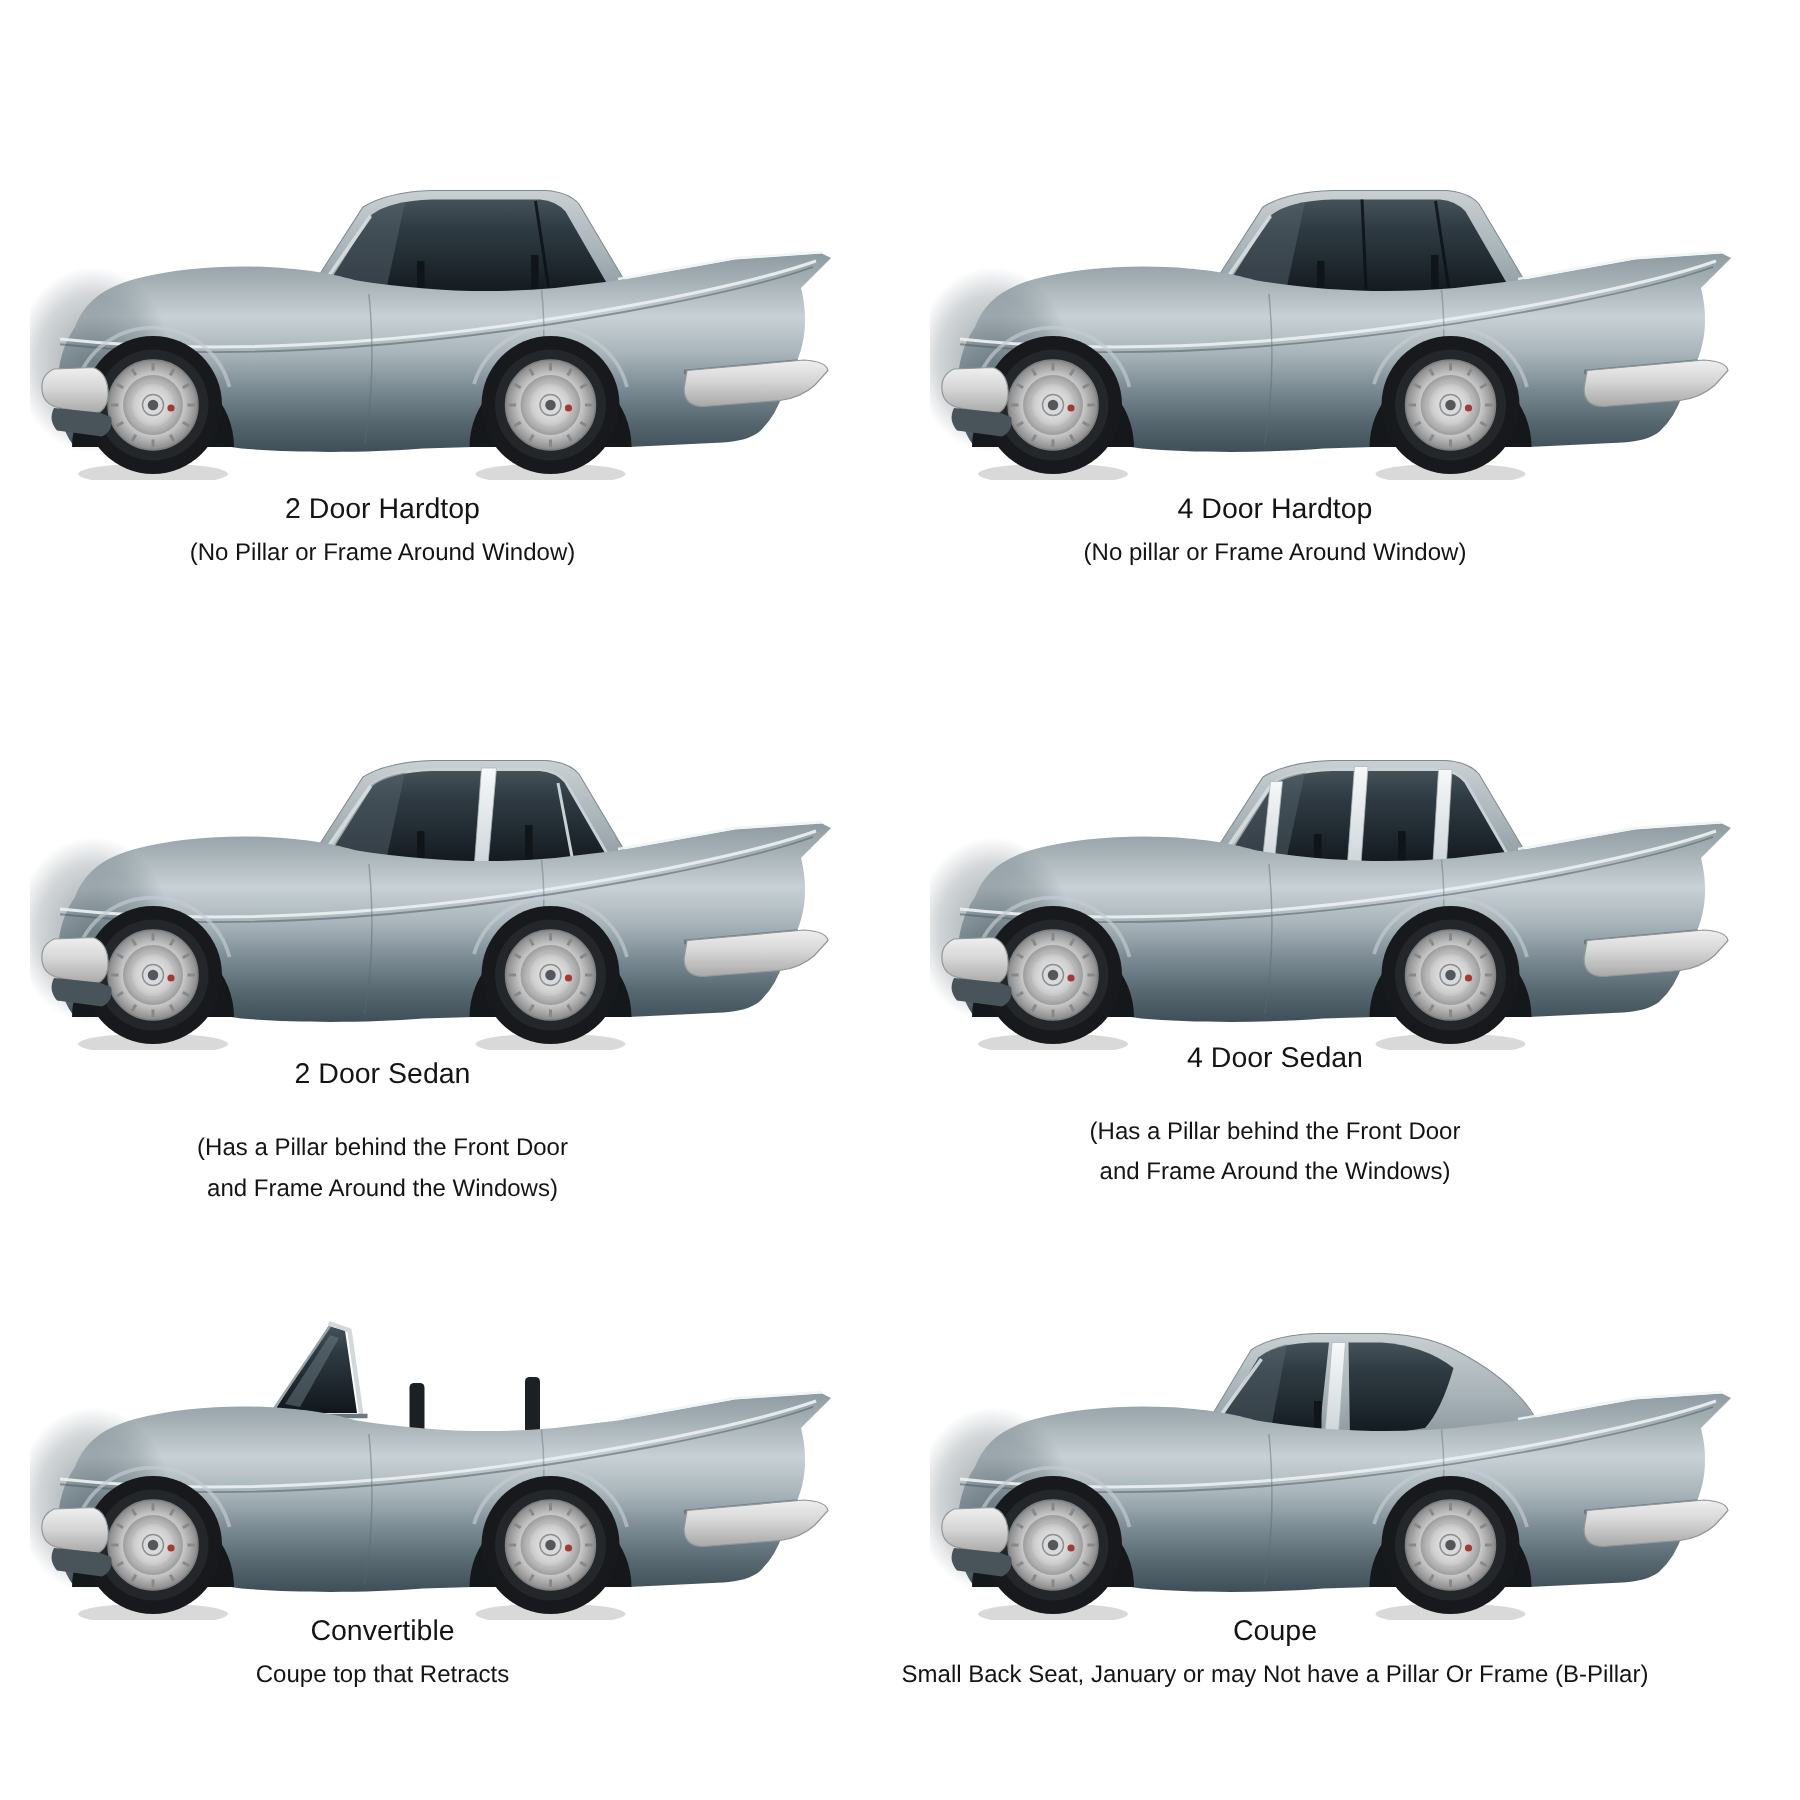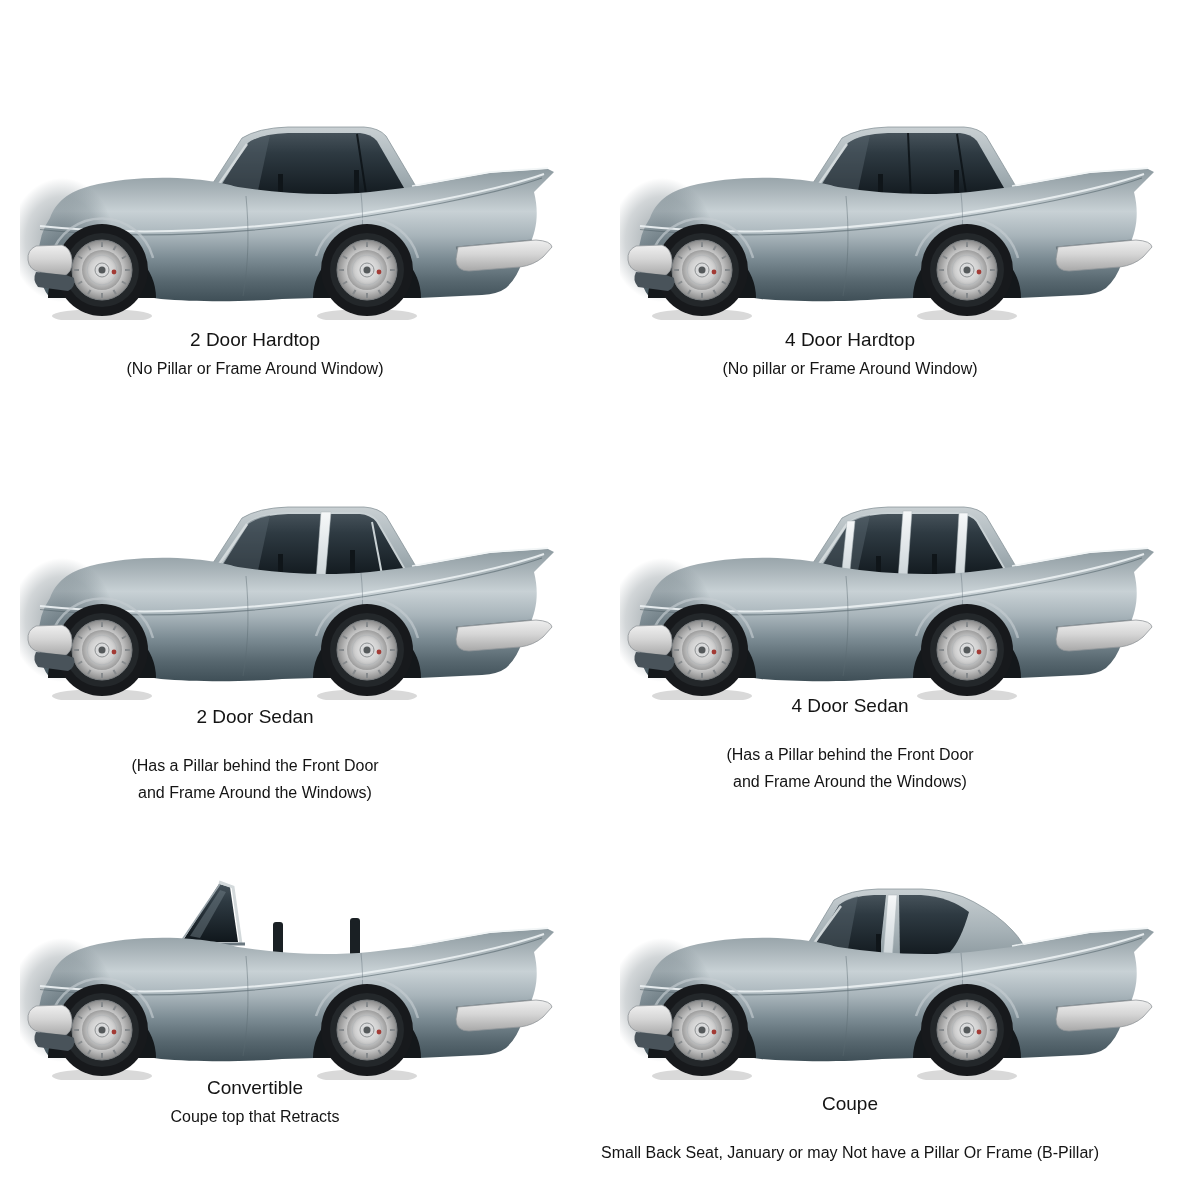--- a/index.html
+++ b/index.html
@@ -227,19 +227,19 @@
       <div class="title">Convertible</div>
       <div class="desc">Coupe top that Retracts</div>
     </figcaption>
   </figure>
 
   <figure class="cell" style="left:620px;top:860px;">
     <svg class="car" viewBox="0 0 560 220">
       <use href="#gh-coupe"></use>
       <use href="#car-body"></use>
     </svg>
-    <figcaption class="cap capR" style="top:232px;gap:20px;">
+    <figcaption class="cap capR" style="top:216px;">
       <div class="title">Coupe</div>
       <div class="desc">Small Back Seat, January or may Not have a Pillar Or Frame (B-Pillar)</div>
     </figcaption>
   </figure>
 
 </div>
 
 </body></html>

